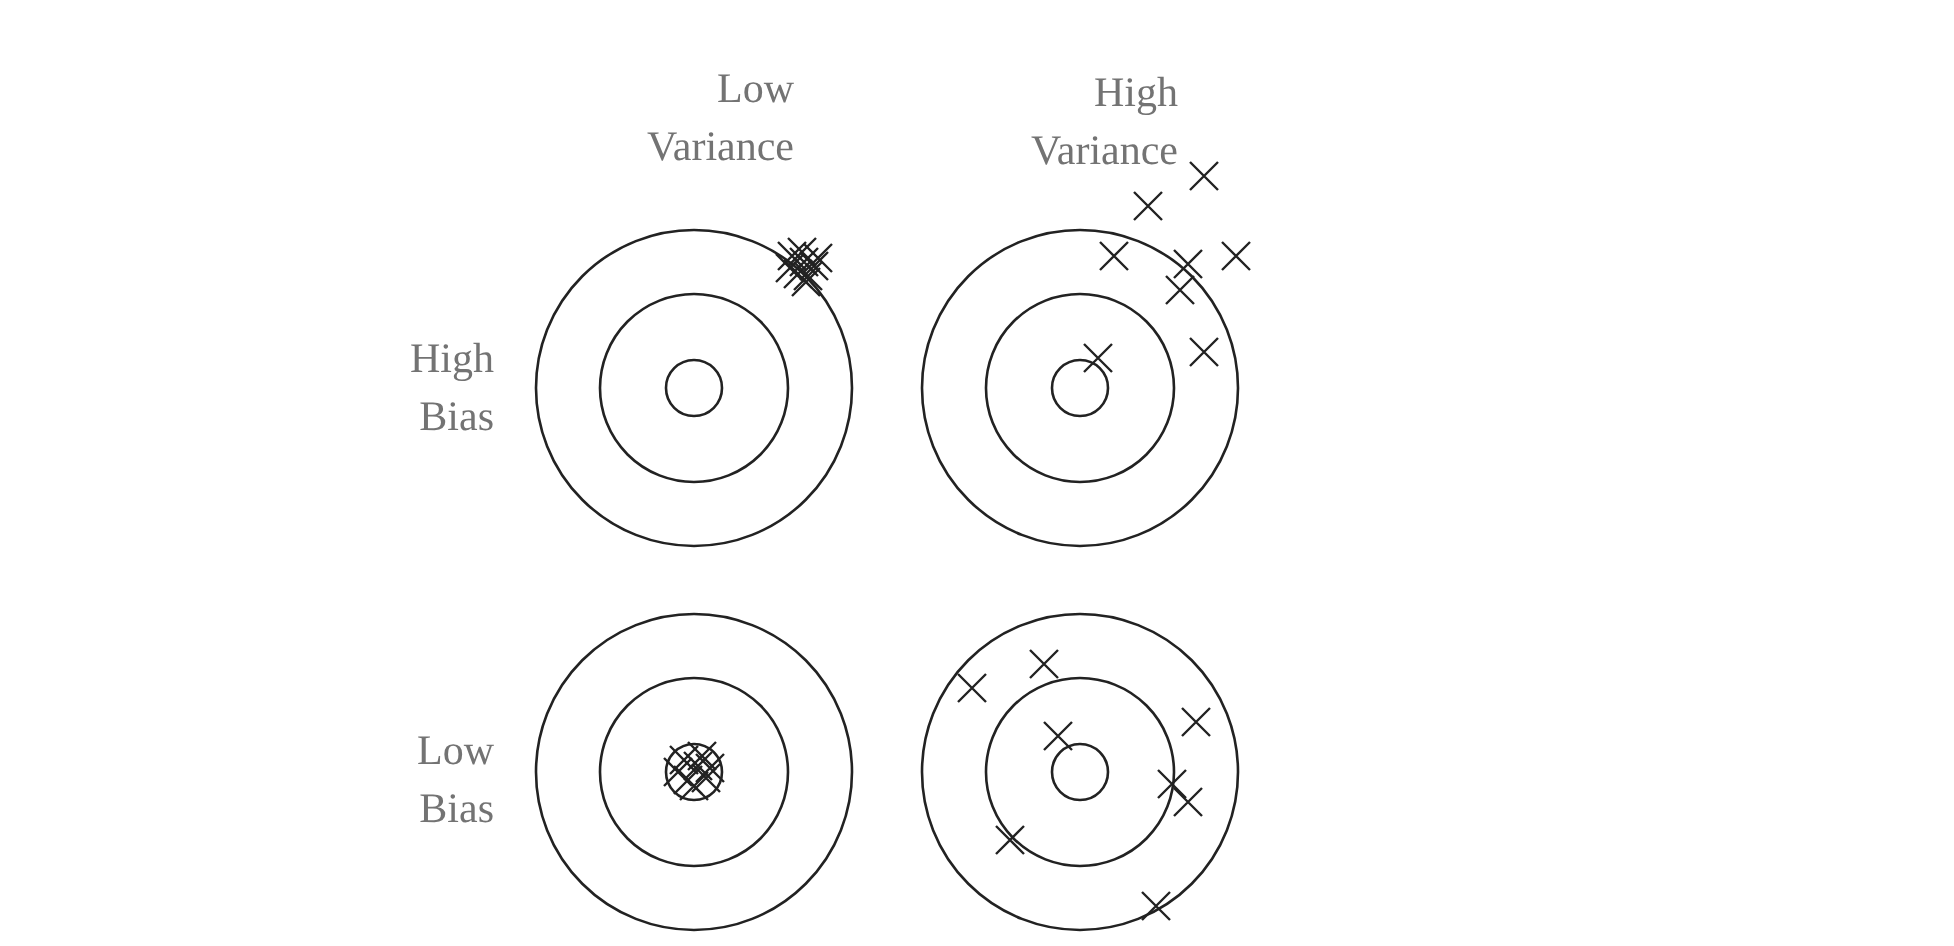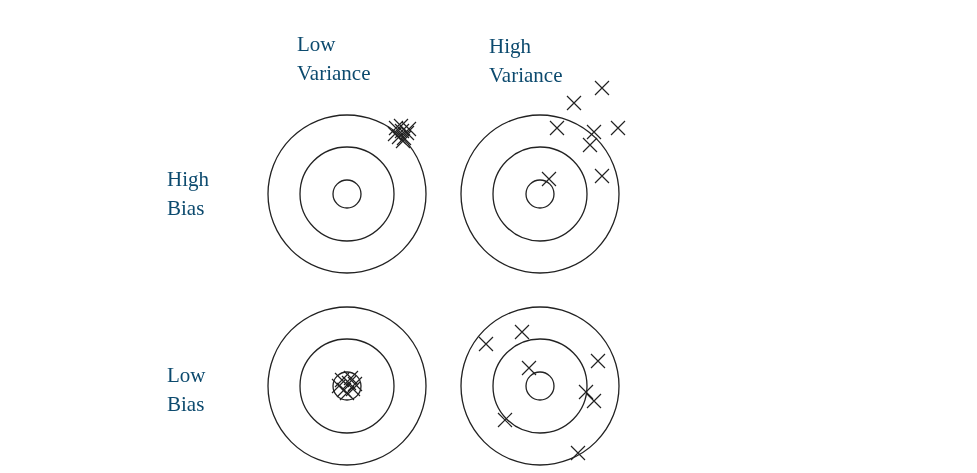--- a/index.html
+++ b/index.html
@@ -2,22 +2,22 @@
 <html><head>
   <meta charset="utf-8">
   <style>
     html, body { margin: 0; padding: 0; background: #ffffff; }
     body { width: 977px; height: 473px; position: relative; overflow: hidden; }
     .lbl {
       position: absolute;
       font-family: "Liberation Serif", "DejaVu Serif", serif;
       font-size: 21px;
       line-height: 29px;
-      color: #0c4a6e;
-      text-align: left;
+      color: #737373;
+      text-align: right;
       white-space: nowrap;
     }
     #canvas { position: absolute; left: 0; top: 0; }
   </style>
 </head>
 <body>
 
 <div class="lbl" style="left:297px; top:30px; width:100px;">
   <div>Low</div>
   <div>Variance</div>

